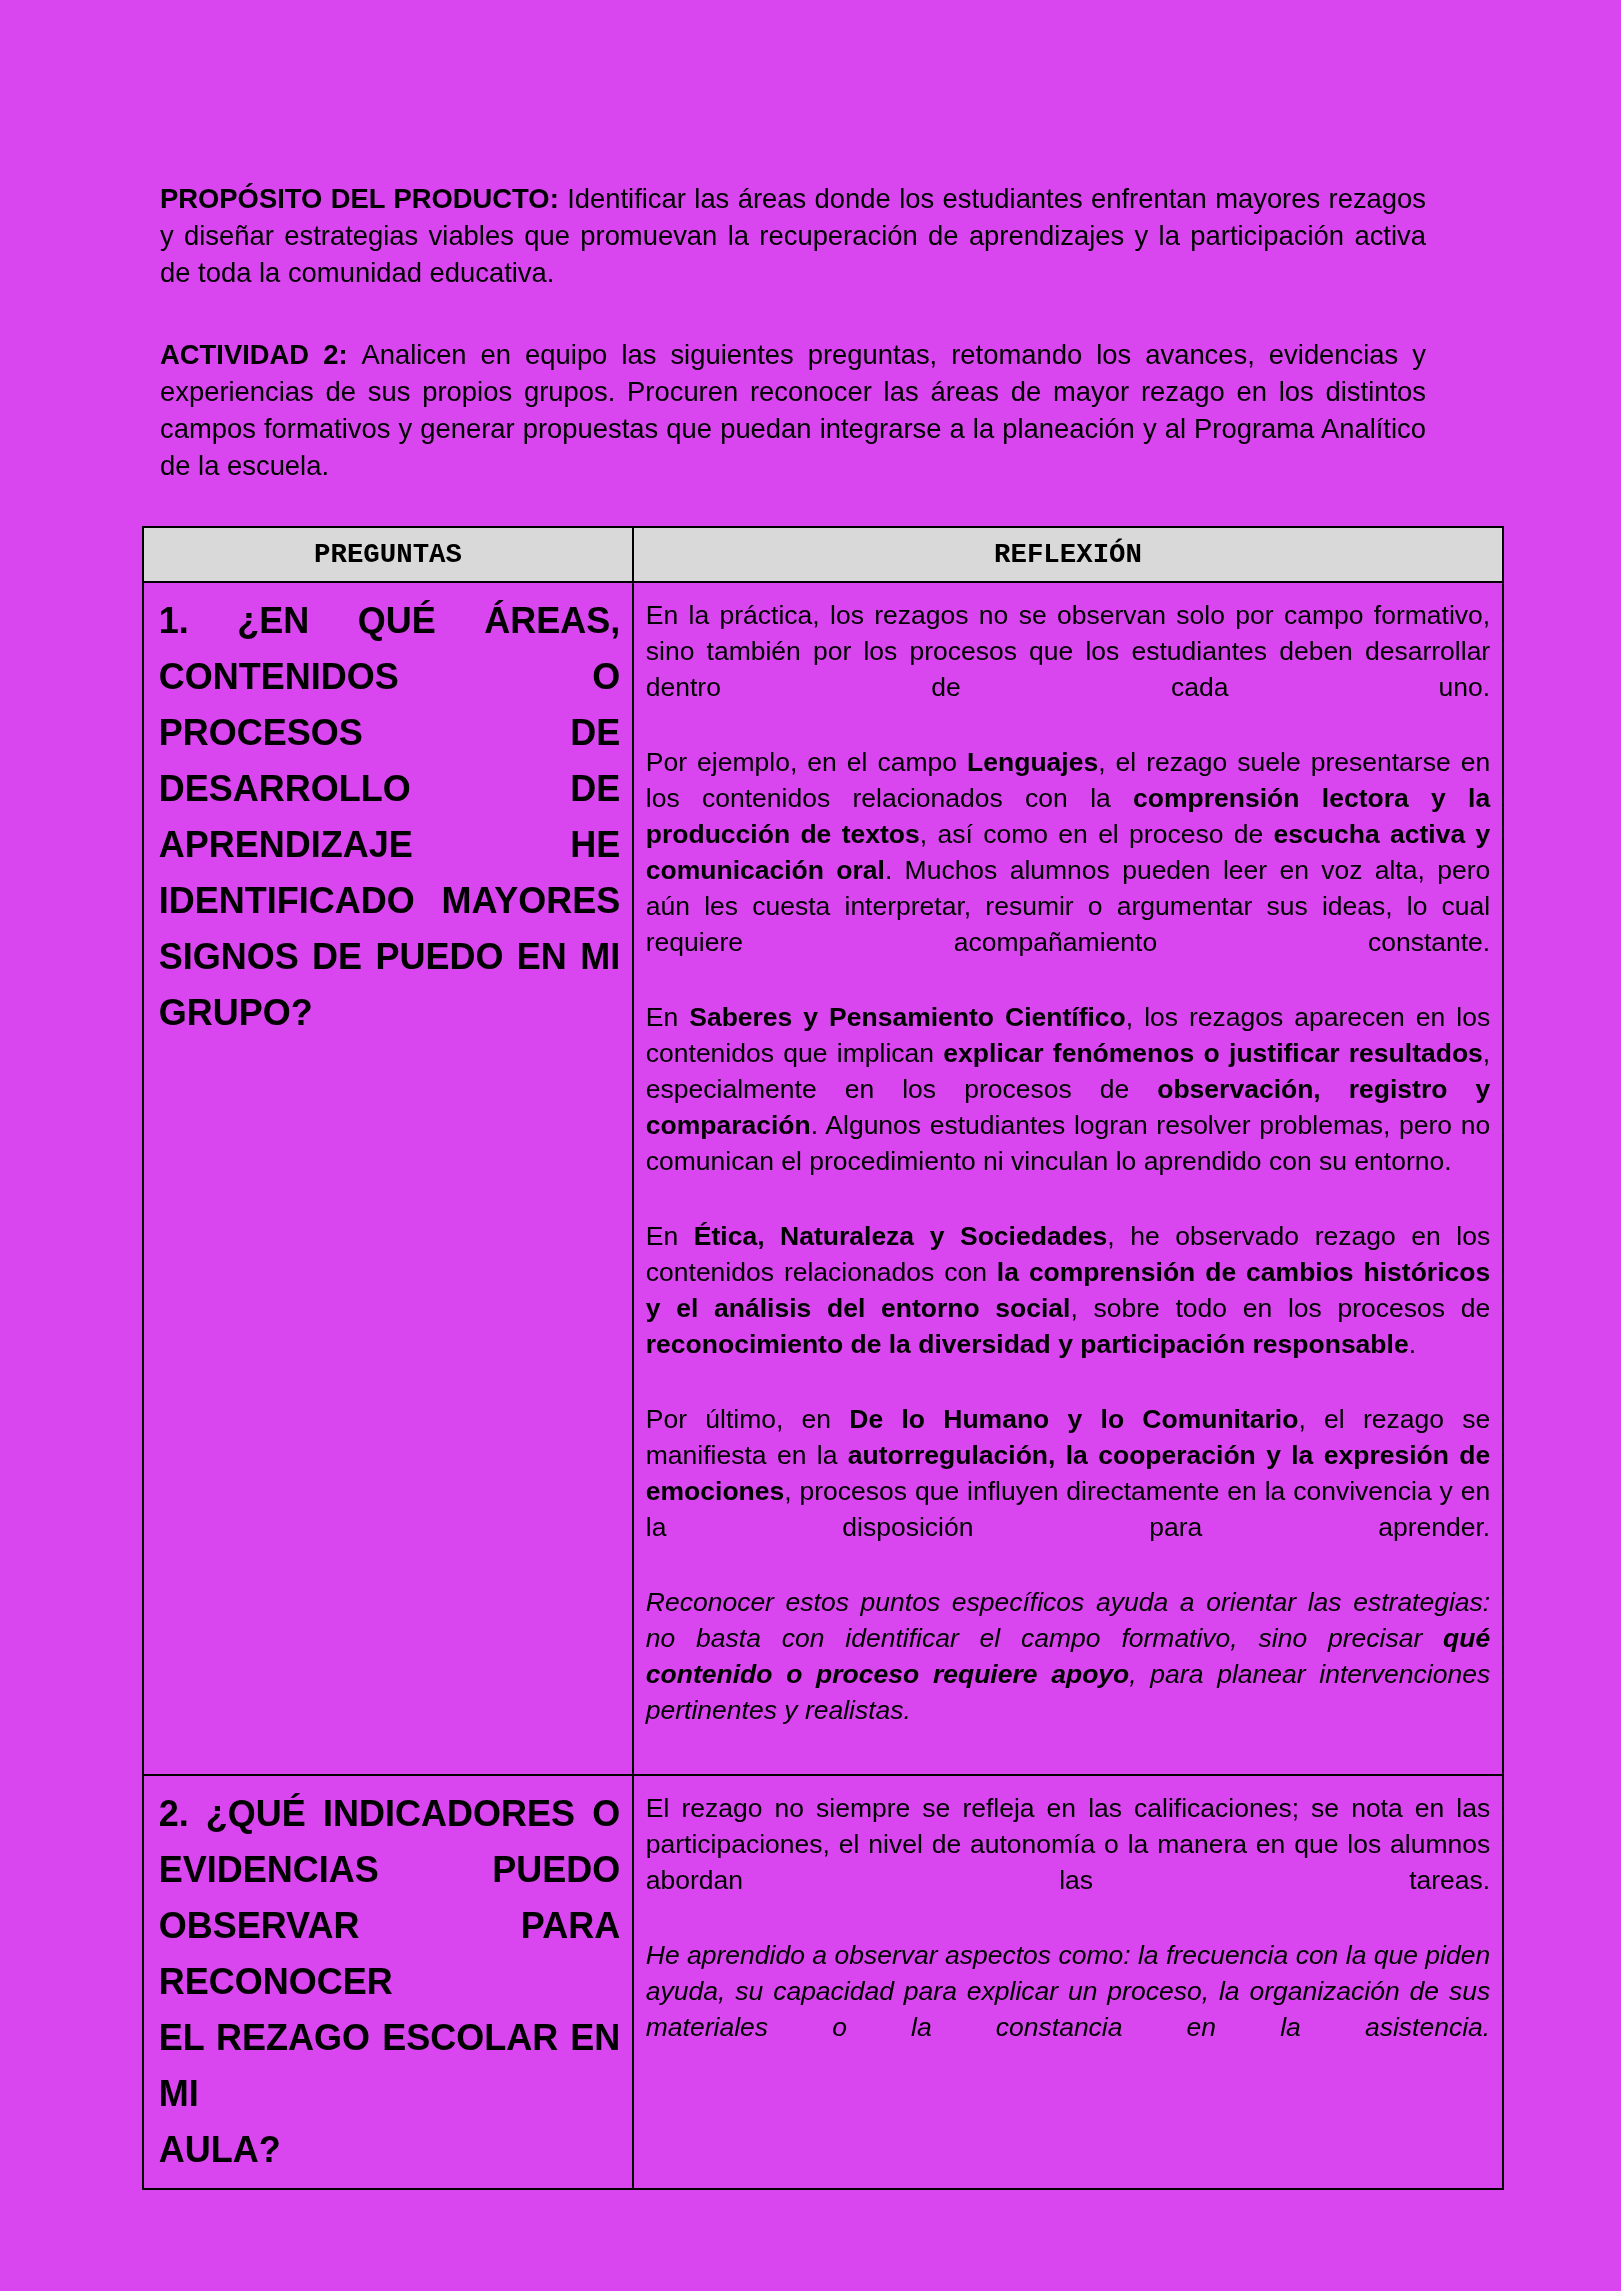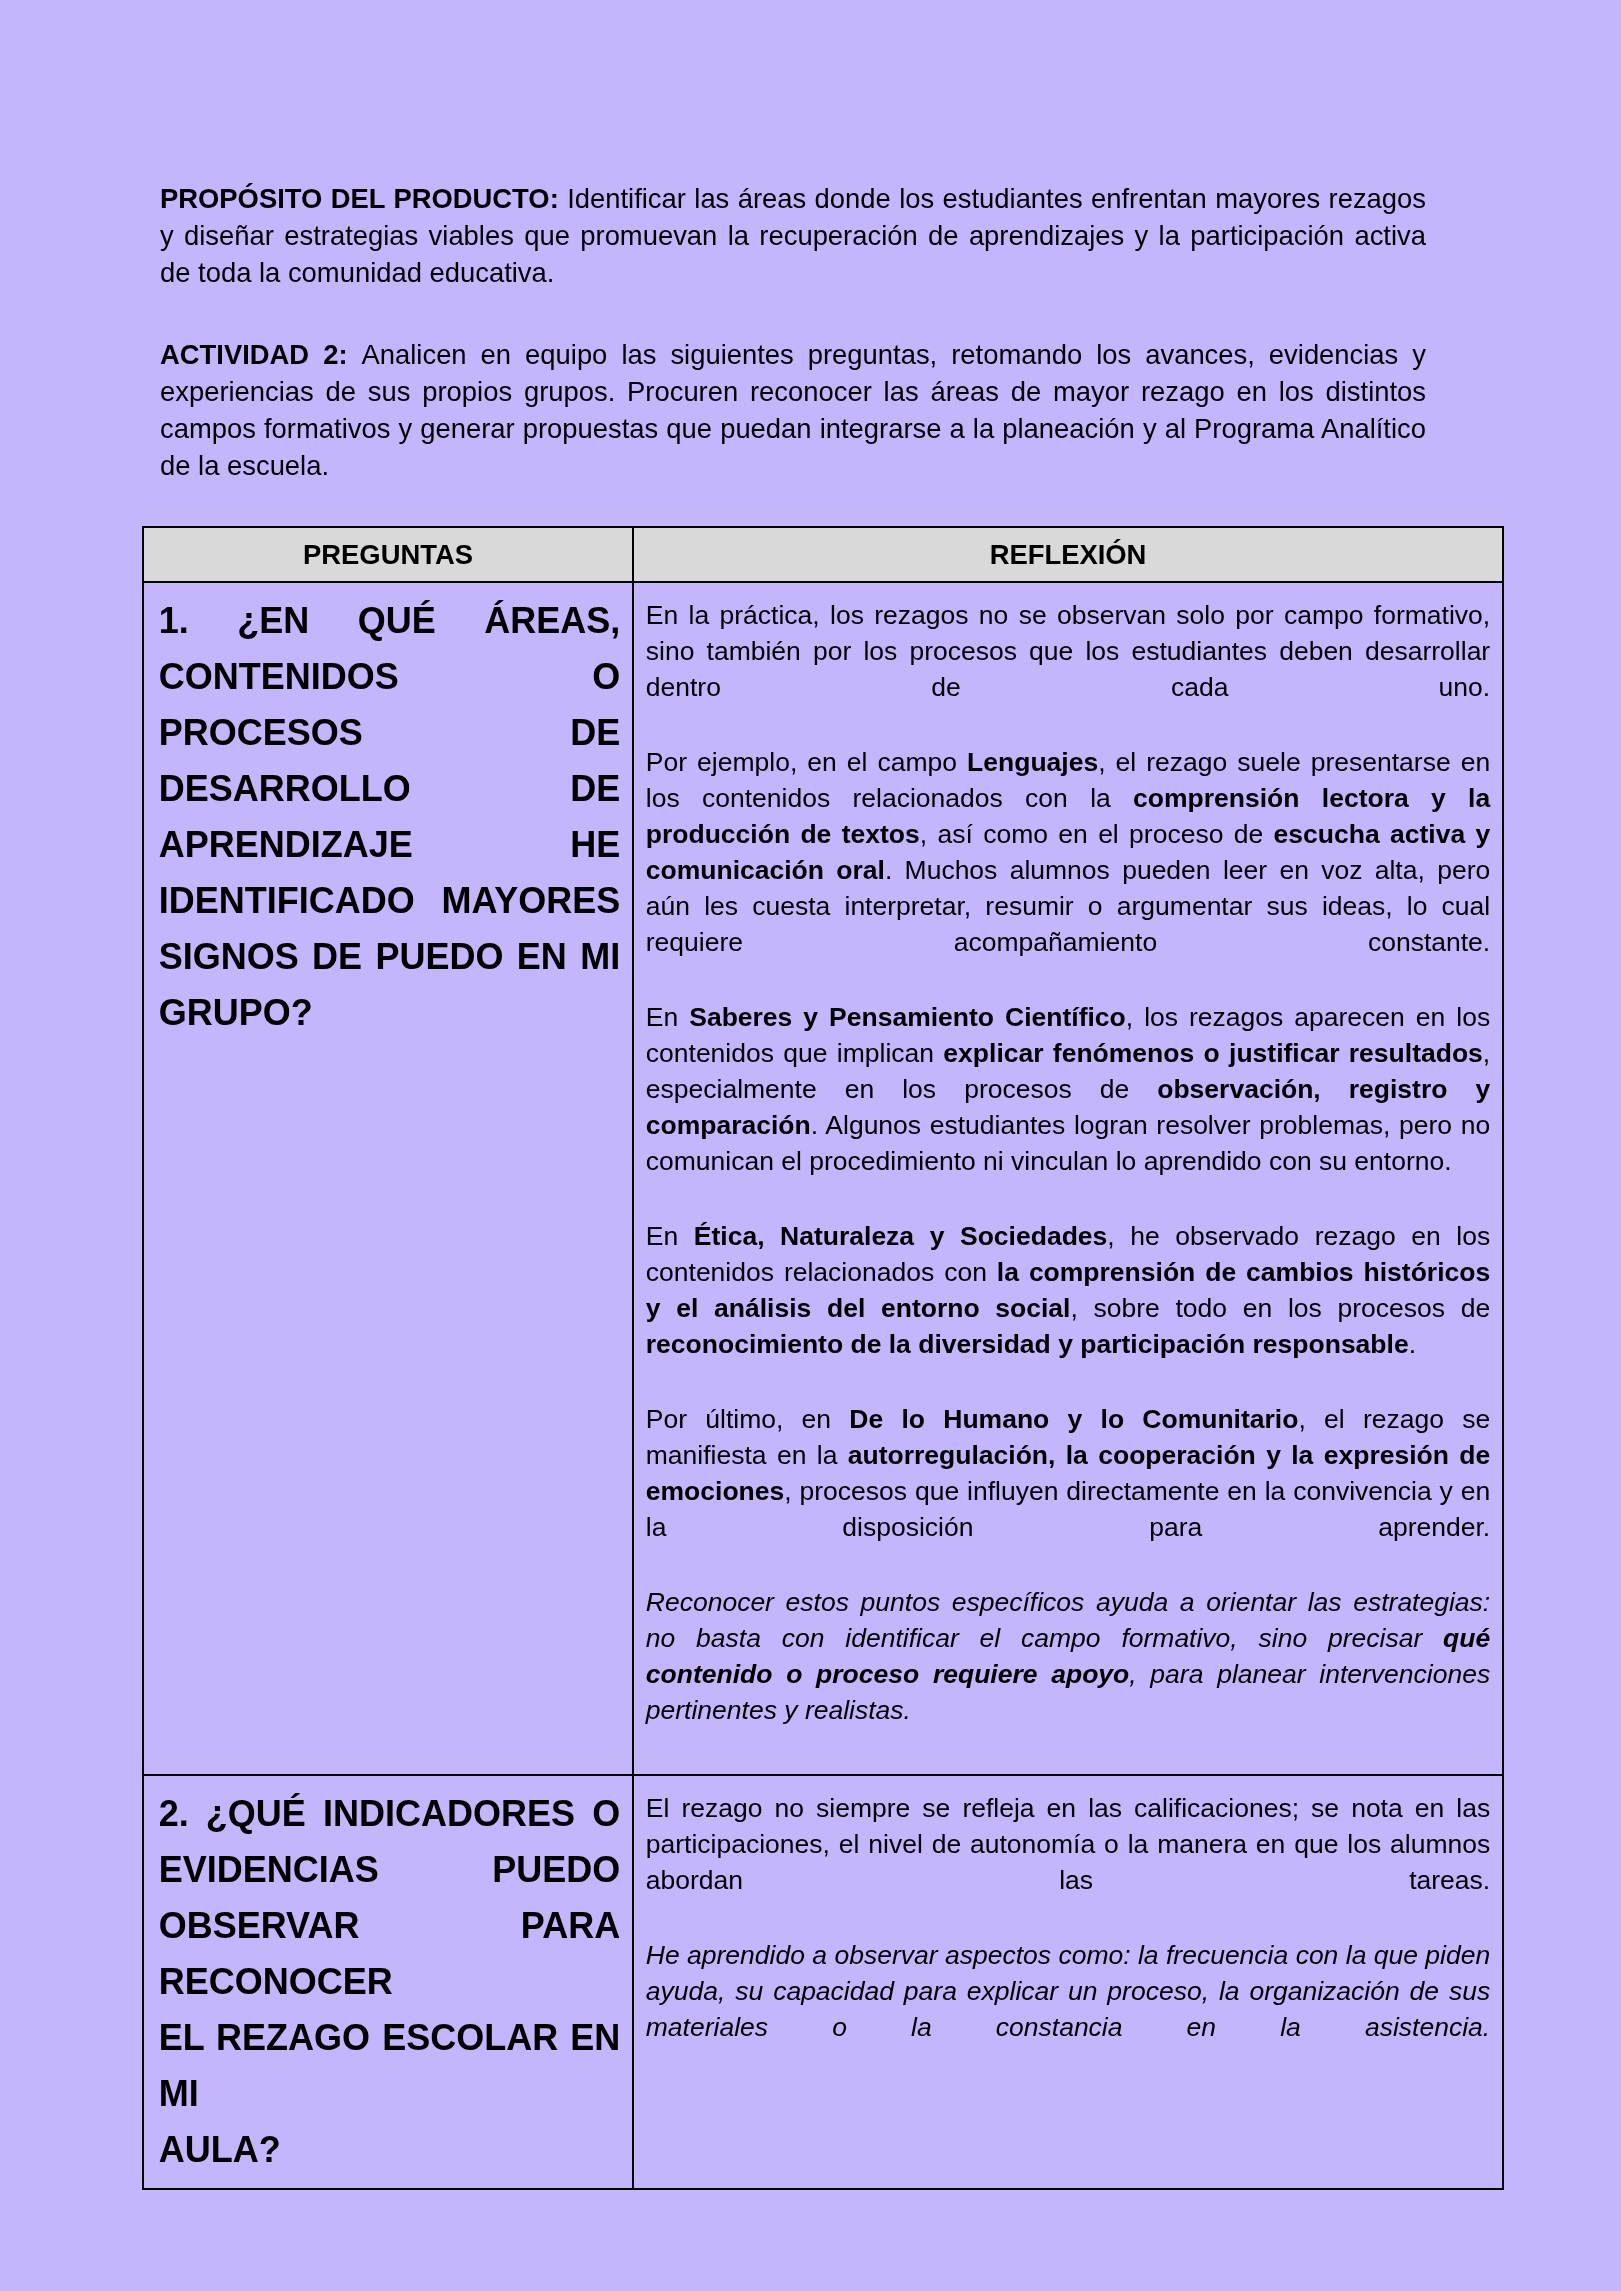--- a/index.html
+++ b/index.html
@@ -11,21 +11,21 @@
     width: 1621px;
     height: 2292px;
     font-family: "Liberation Sans", sans-serif;
     color: #000000;
     position: relative;
   }
   .page {
     position: relative;
     width: 1621px;
     height: 2292px;
-    background: #c4b5fd;
+    background: #d946ef;
     overflow: hidden;
   }
   
   .intro {
     position: absolute;
     left: 160px;
     top: 180px;
     width: 1266px;
   }
   .intro .rich-p {
@@ -69,20 +69,21 @@
     overflow: hidden;
   }
   table.qr-table th {
     height: 53px;
     background: #d9d9d9;
     font-size: 27.4px;
     font-weight: bold;
     text-align: center;
     vertical-align: middle;
     padding: 0;
+    font-family: Liberation Mono, monospace;
   }
   td.q-cell {
     padding: 9.8px 11.8px 9.8px 14.7px;
     font-size: 36px;
     font-weight: bold;
     line-height: 56px;
   }
   .q-line {
     text-align: justify;
     text-align-last: justify;

